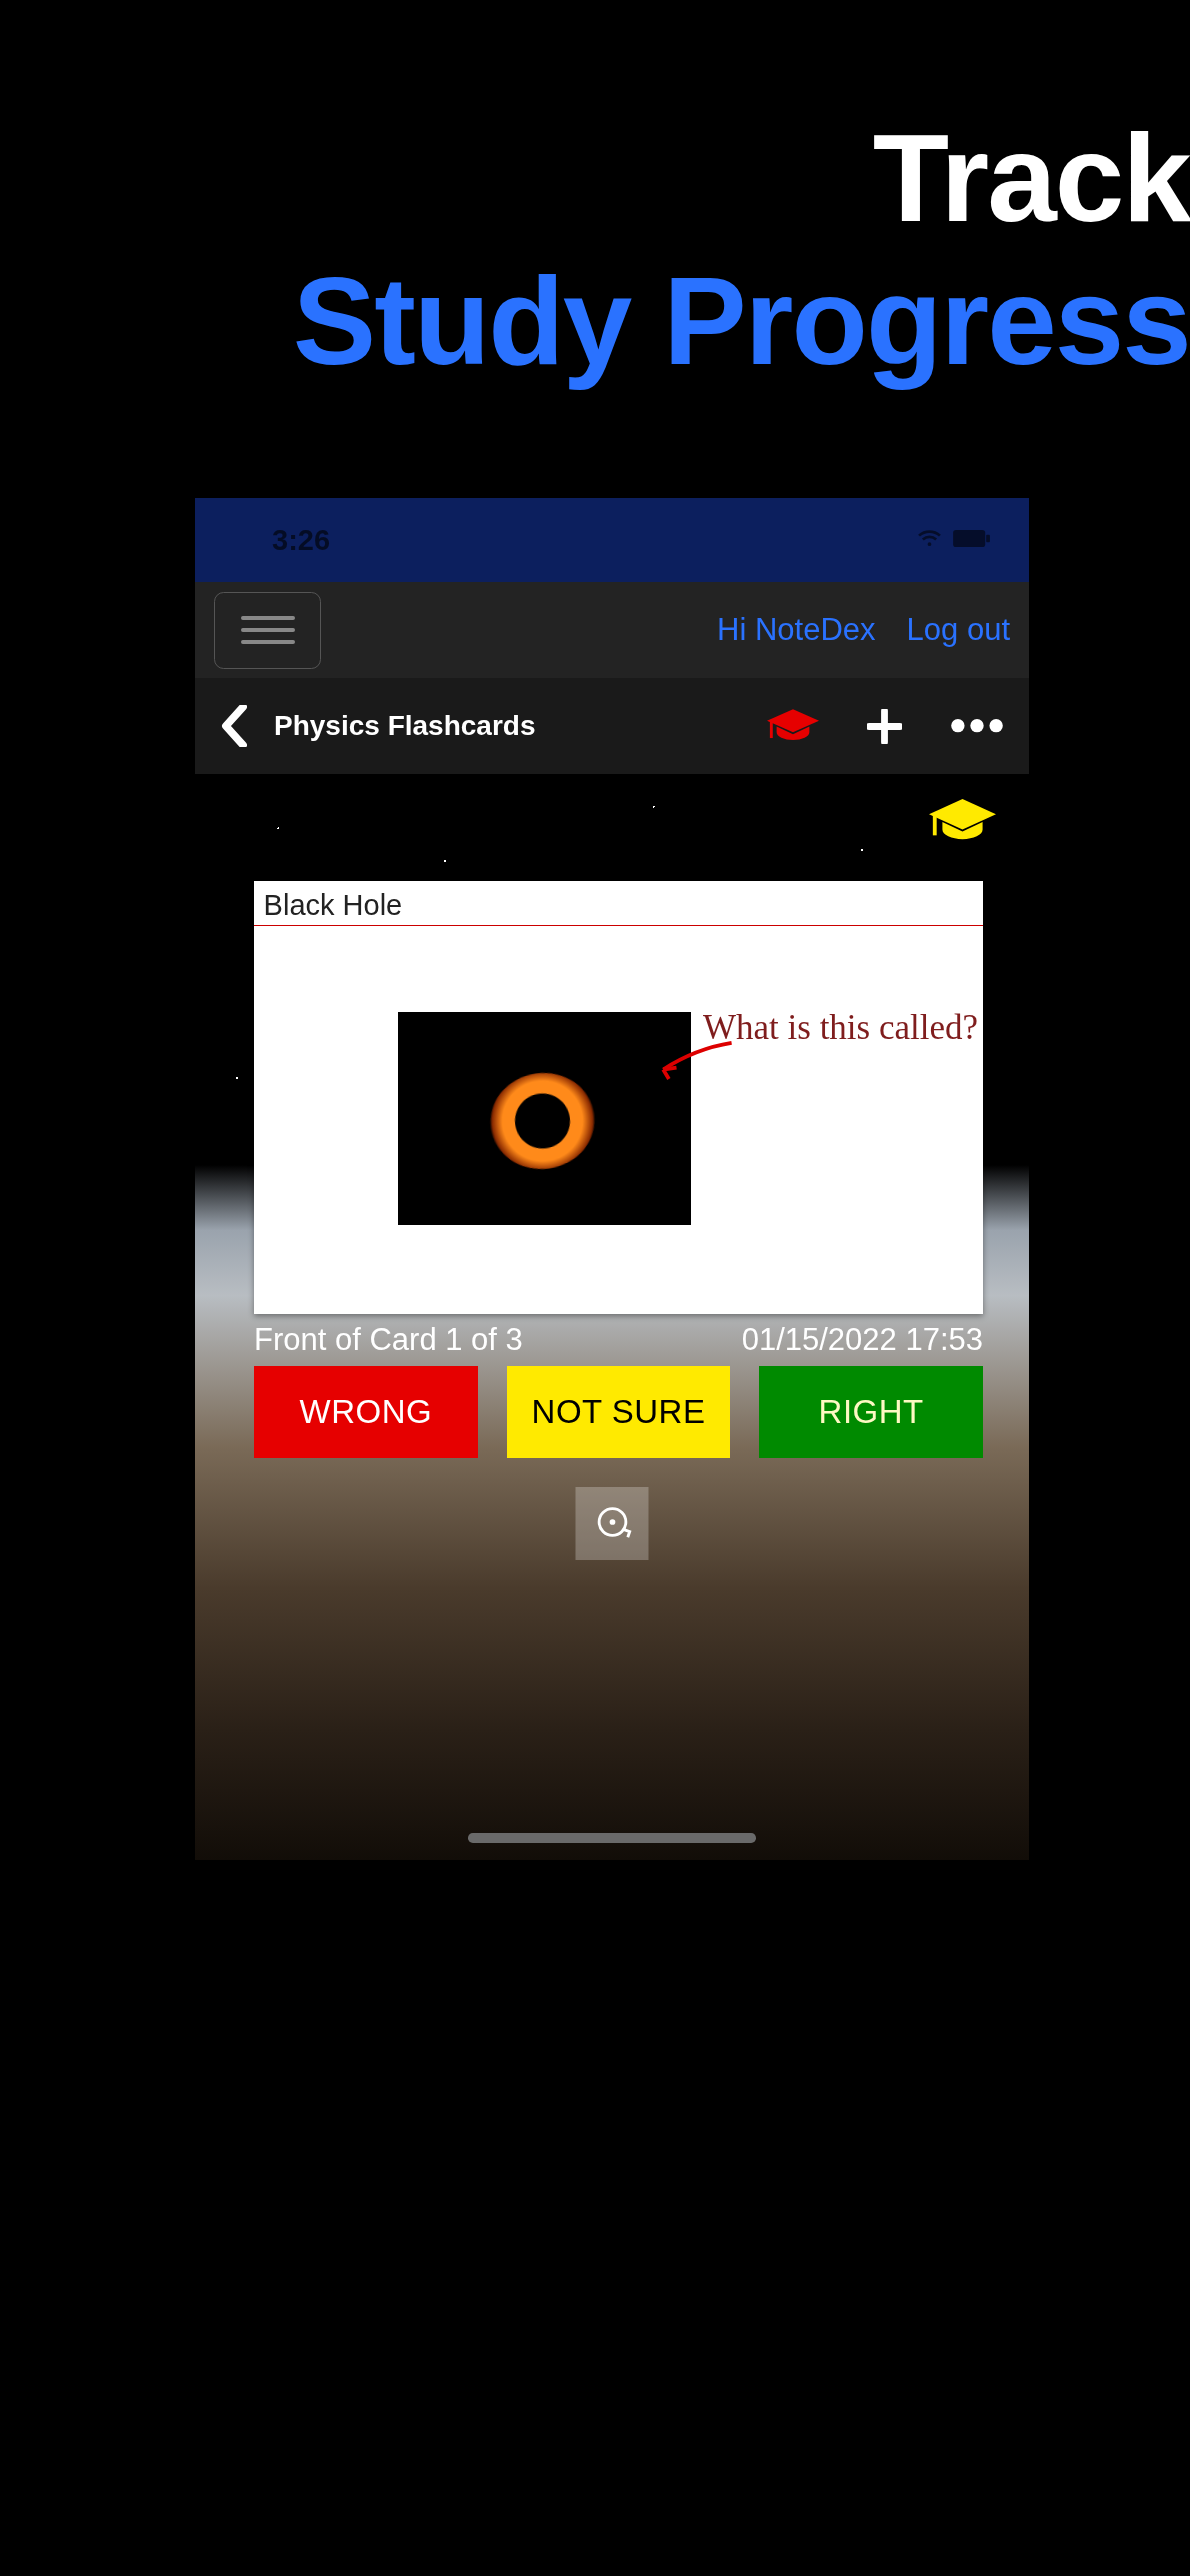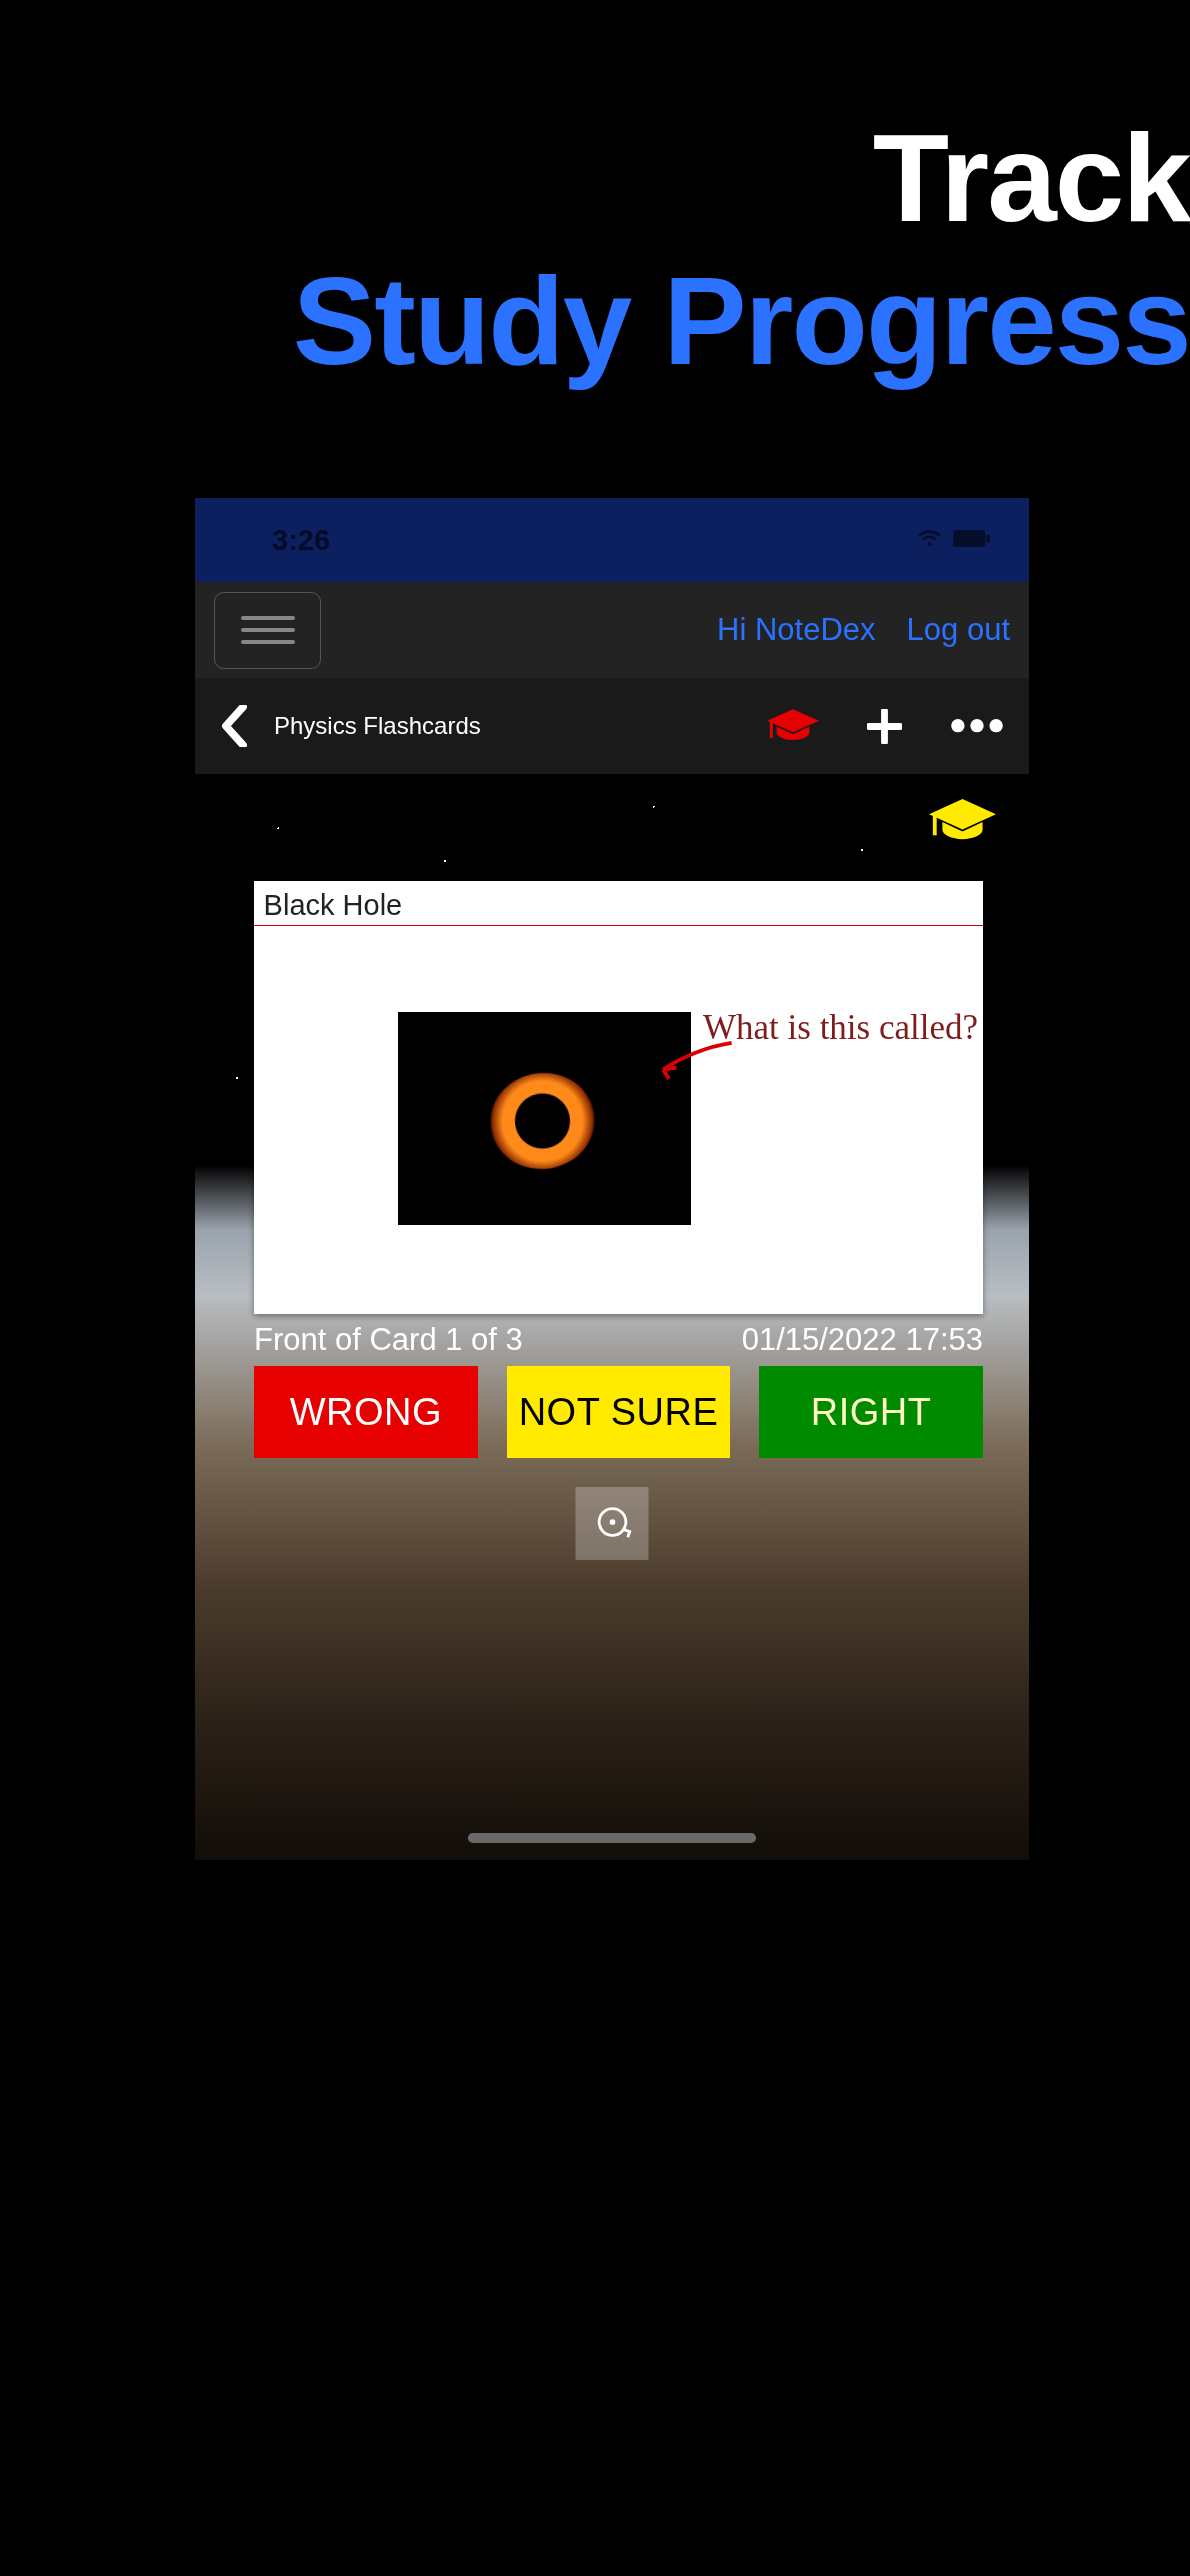--- a/index.html
+++ b/index.html
@@ -53,21 +53,21 @@
 
 .title-bar {
   height: 96px;
   background: #1a1a1a;
   display: flex;
   align-items: center;
   padding: 0 25px;
   gap: 27px;
 }
 .back-chevron svg { display:block; }
-.deck-title { color: #fff; font-size: 24px; font-weight: 400; flex: 1; }
+.deck-title { color: #fff; font-size: 28px; font-weight: 700; flex: 1; }
 .title-actions { display: flex; align-items: center; gap: 48px; }
 .grad-cap-red svg, .plus-icon svg, .more-icon svg { display:block; }
 
 
 .main-area {
   position: relative;
   height: calc(100% - 276px);
   background:
     radial-gradient(1px 1px at 10% 5%, #fff 99%, transparent),
     radial-gradient(1px 1px at 30% 8%, #fff 99%, transparent),
@@ -143,21 +143,21 @@
 
 .answer-row {
   position: absolute;
   left: 59px; right: 46px; top: 592px;
   display: flex; gap: 29px;
 }
 .answer-row button {
   flex: 1 1 0;
   height: 92px;
   border: none;
-  font-size: 38px;
+  font-size: 33px;
   font-weight: 400;
   letter-spacing: 0.5px;
   cursor: pointer;
 }
 .btn-wrong { background: #e60000; color: #fff; flex: 0 0 182px; }
 .btn-notsure { background: #ffea00; color: #000; flex: 0 0 226px; }
 .btn-right { background: #008a00; color: #fef9c3; flex: 0 0 153px; margin-left: auto; }
 
 .flip-btn {
   position: absolute;

